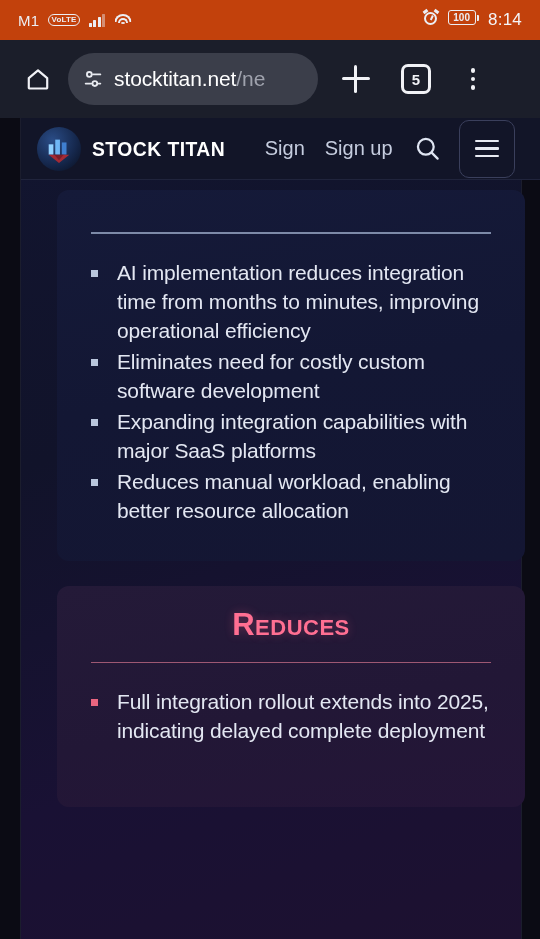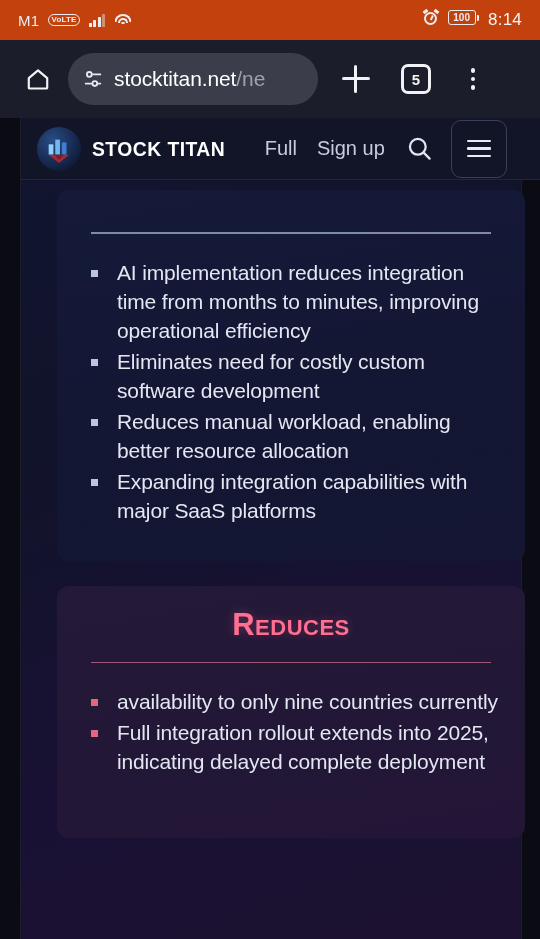--- a/index.html
+++ b/index.html
@@ -268,21 +268,21 @@
             <rect x="5" y="11" width="5" height="11" fill="#8fd0ff"></rect>
             <rect x="12" y="6" width="5" height="16" fill="#6fb6f5"></rect>
             <rect x="19" y="9" width="5" height="13" fill="#3f7fd0"></rect>
             <path d="M5 22h8l3 5 3-5h8l-11 9z" fill="#a32a35"></path>
             <path d="M11 22h10l-5 6z" fill="#7c1c28"></path>
           </svg>
         </span>
         <span class="brand-name">STOCK TITAN</span>
       </div>
       <div class="nav-links">
-        <span class="nav-link">Full</span>
+        <span class="nav-link">Sign</span>
         <span class="nav-link">Sign up</span>
       </div>
       <div class="search-btn">
         <svg class="search-ico" viewBox="0 0 24 24" fill="none" stroke="#dfe5f2" stroke-width="2" stroke-linecap="round">
           <circle cx="10.5" cy="10.5" r="7"></circle>
             <line x1="15.7" y1="15.7" x2="21" y2="21"></line>
         </svg>
       </div>
       <div class="hamburger-btn">
         <i></i>
@@ -291,29 +291,28 @@
       </div>
     </div>
 
     <div class="cards">
 
       <div class="card positive">
         <div class="card-divider"></div>
         <ul class="bullets">
           <li>AI implementation reduces integration time from months to minutes, improving operational efficiency</li>
           <li>Eliminates need for costly custom software development</li>
+          <li>Expanding integration capabilities with major SaaS platforms</li>
           <li>Reduces manual workload, enabling better resource allocation</li>
-          <li>Expanding integration capabilities with major SaaS platforms</li>
         </ul>
       </div>
 
       <div class="card negative">
         <div class="card-title">Reduces</div>
         <div class="card-divider"></div>
         <ul class="bullets">
-          <li>availability to only nine countries currently</li>
           <li>Full integration rollout extends into 2025, indicating delayed complete deployment</li>
         </ul>
       </div>
 
     </div>
   </div>
 </div>
 
 </body></html>

